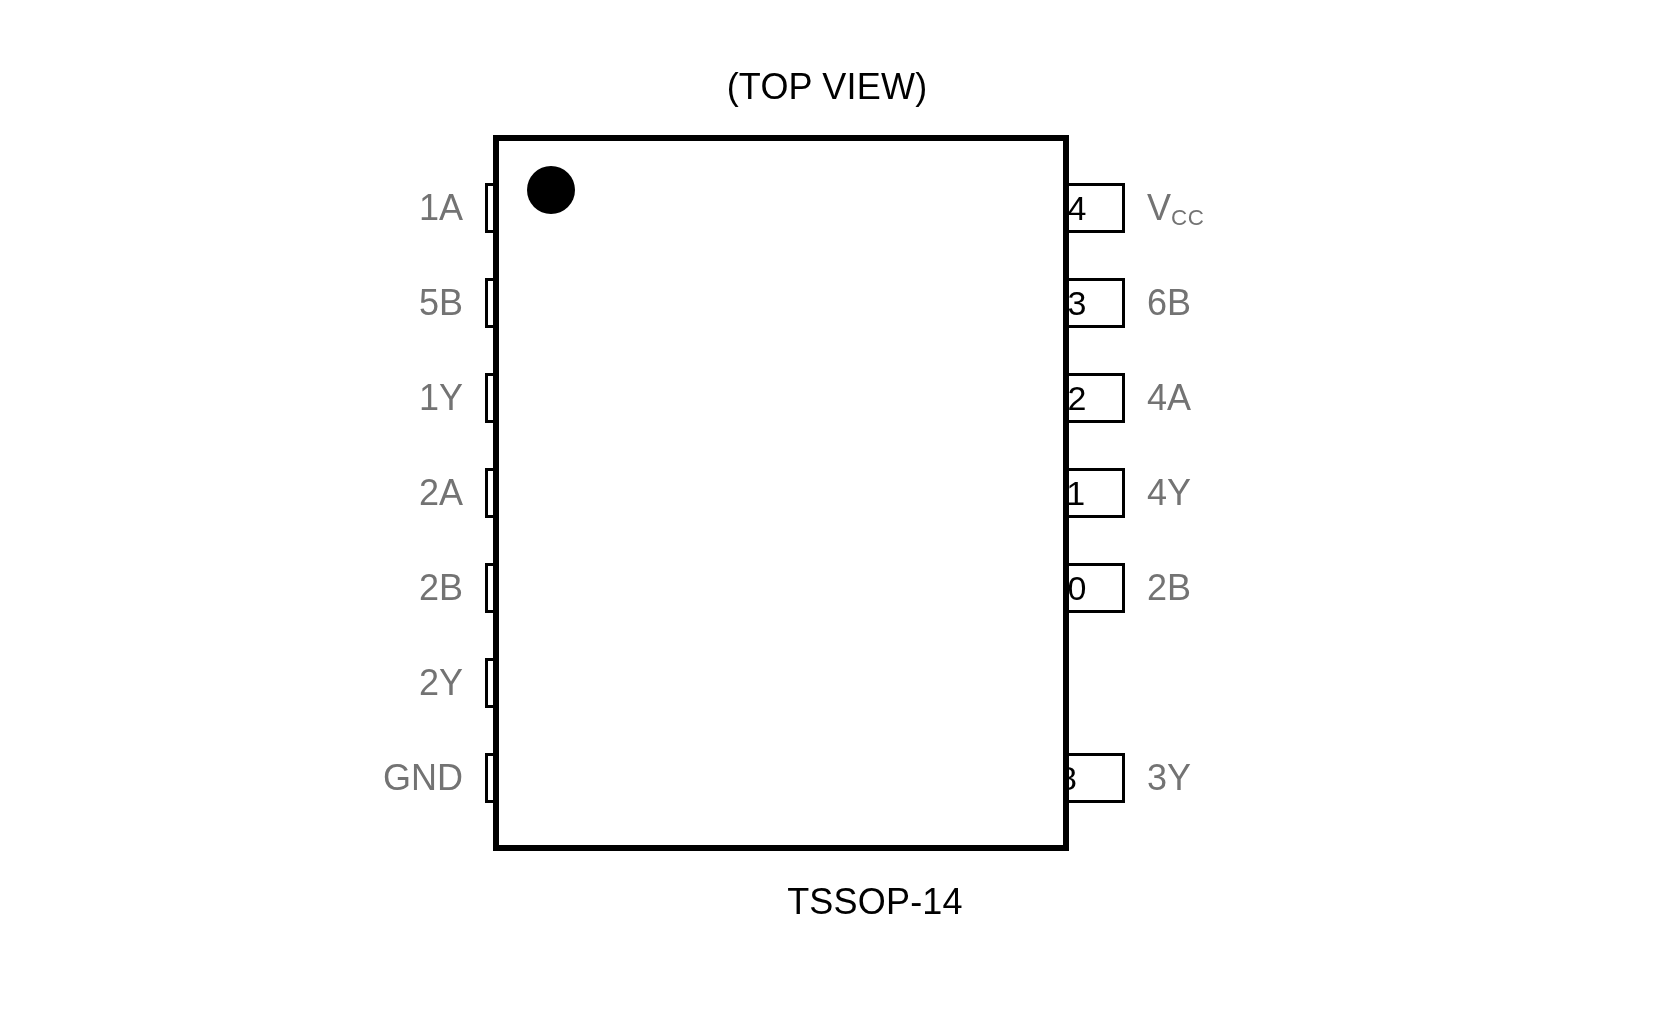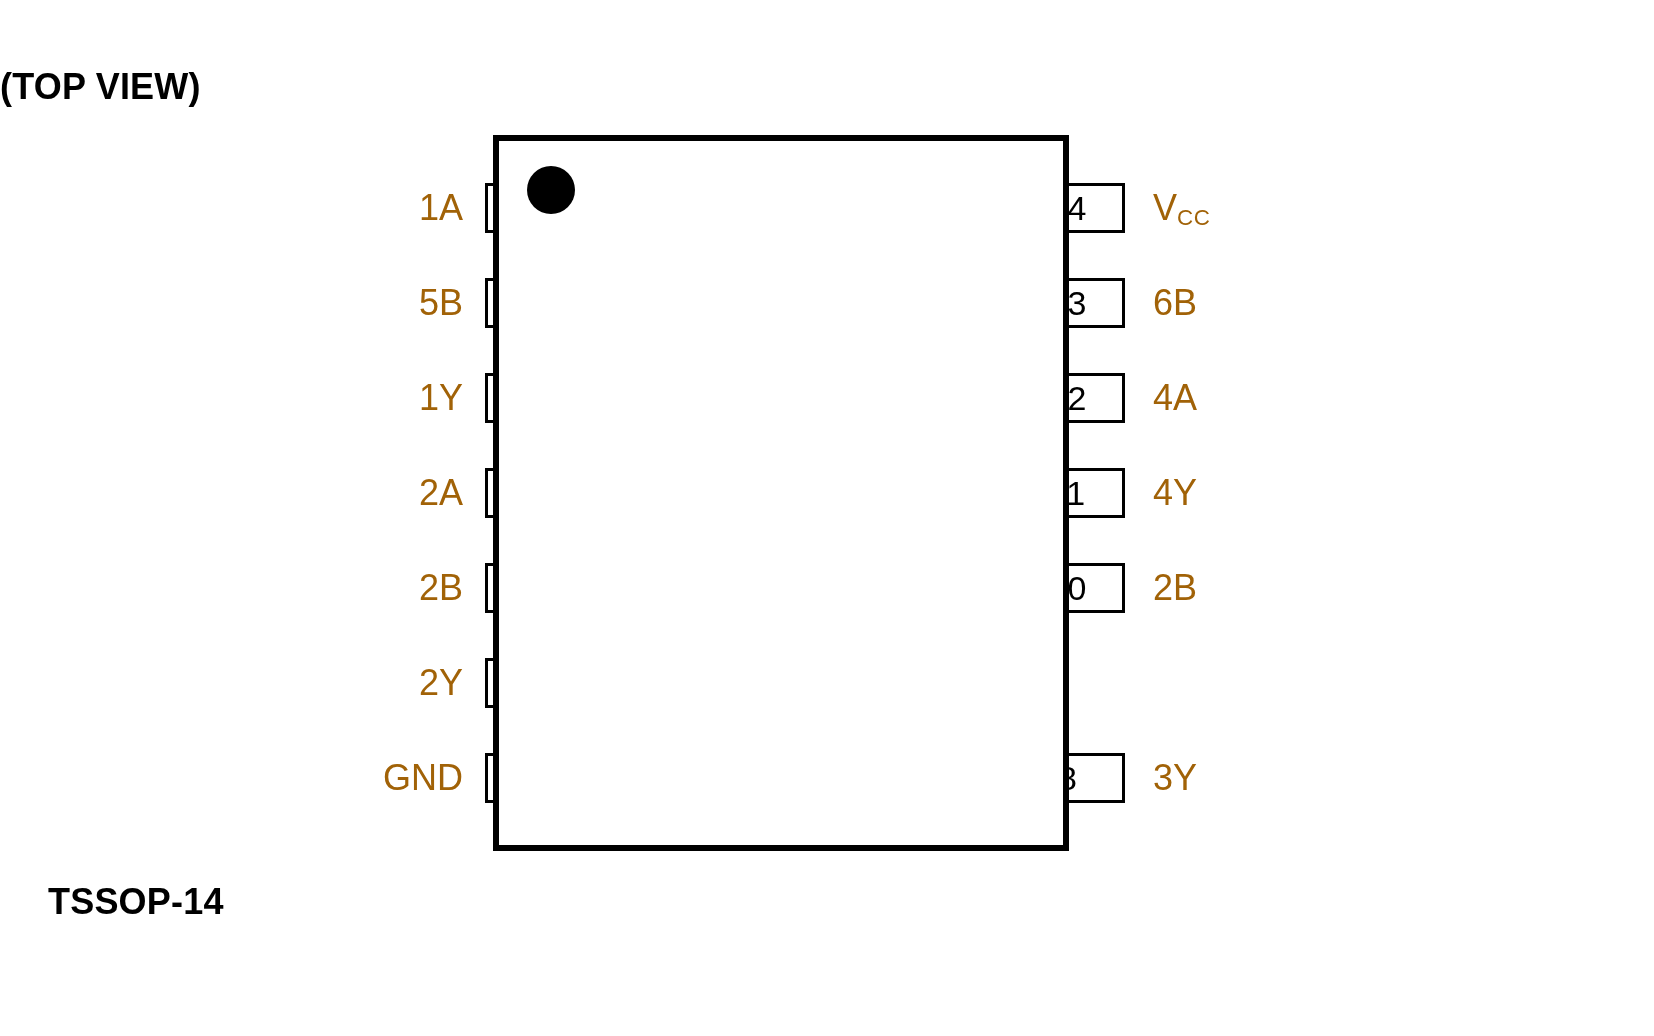--- a/index.html
+++ b/index.html
@@ -21,22 +21,22 @@
     left: 0;
     top: 0;
     width: 1654px;
     height: 1036px;
   }
 
   
   .caption {
     position: absolute;
     width: 100%;
-    text-align: left;
-    font-weight: bold;
+    text-align: center;
+    font-weight: normal;
     color: #000;
     white-space: nowrap;
   }
   #top-view-label {
     top: 66px;
     left: 0;
     font-size: 36px;
     letter-spacing: 0.2px;
   }
   #package-label {
@@ -101,29 +101,29 @@
     align-items: center;
     justify-content: center;
     font-size: 34px;
     line-height: 1;
     color: #000000;
   }
 
   .signal-label {
     font-size: 36px;
     line-height: 1;
-    color: #a16207;
+    color: #737373;
     white-space: nowrap;
   }
   .pin-row.left .signal-label {
     margin-right: 22px;
     text-align: right;
   }
   .pin-row.right .signal-label {
-    margin-left: 28px;
+    margin-left: 22px;
     text-align: right;
   }
   .signal-label sub {
     font-size: 0.62em;
     vertical-align: baseline;
     position: relative;
     top: 0.22em;
     letter-spacing: 0.5px;
   }
 </style>

